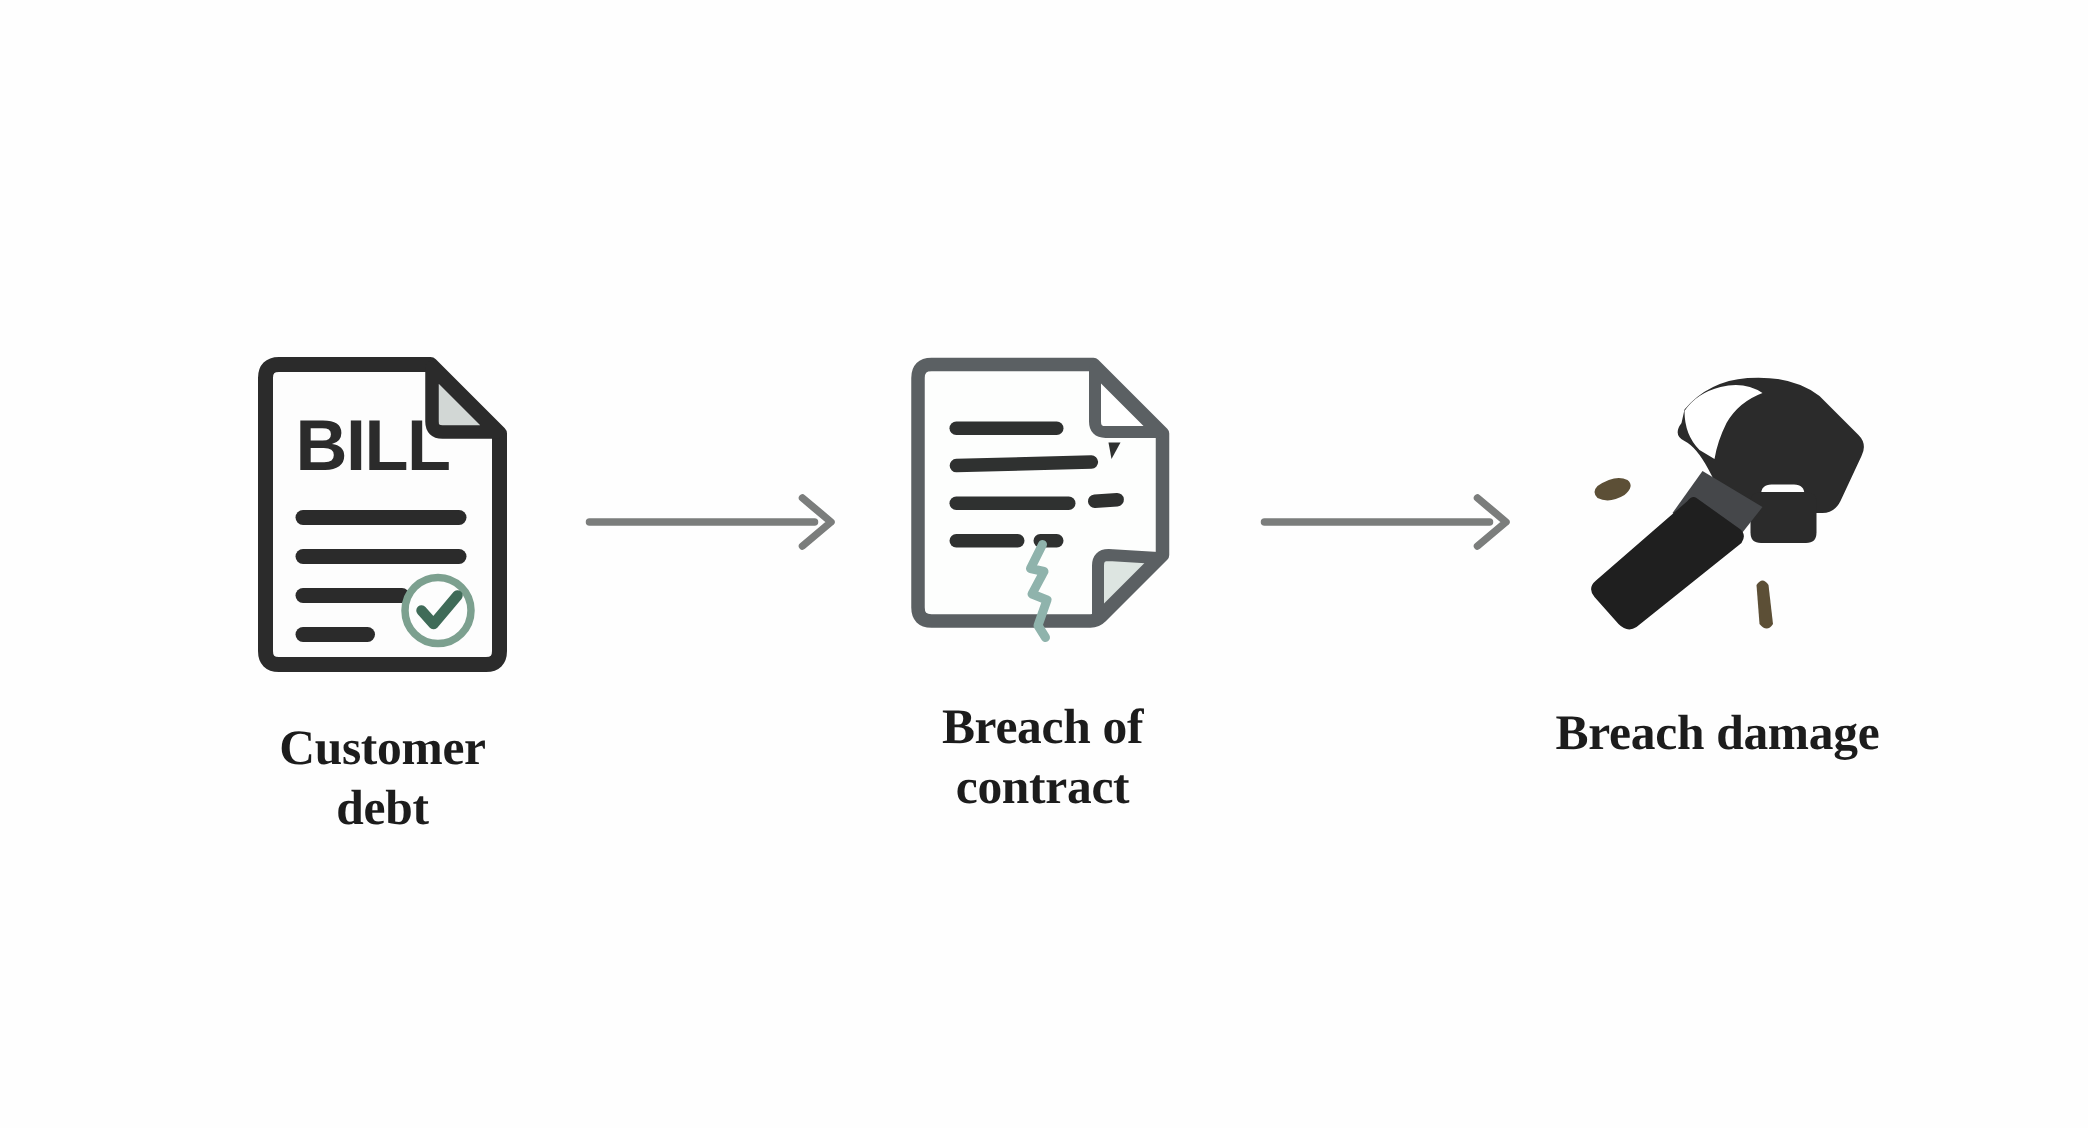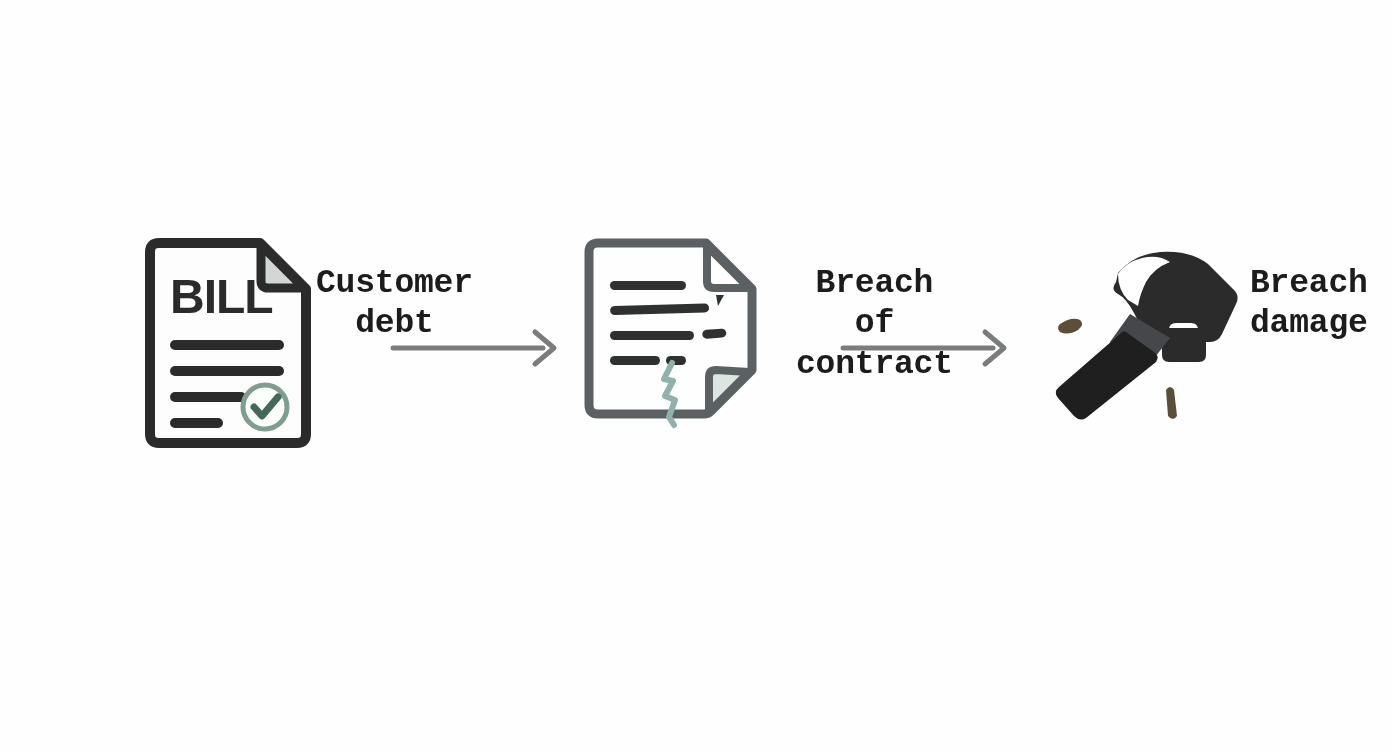--- a/index.html
+++ b/index.html
@@ -15,42 +15,43 @@
   }
   #flow-diagram {
     position: relative;
     width: 1392px;
     height: 752px;
     background: #fefefe;
   }
   .flow-node {
     position: absolute;
     display: flex;
-    align-items: flex-start;
+    flex-direction: column;
+    align-items: center;
   }
   .node-icon {
     display: block;
   }
   .node-label {
     margin-top: 26px;
-    font-family: Liberation Mono, monospace;
+    font-family: Liberation Serif, serif;
     font-size: 33px;
     font-weight: 700;
     color: #1c1c1c;
     text-align: center;
     line-height: 1.22;
     letter-spacing: -0.2px;
     white-space: pre-line;
   }
   .flow-arrow {
     position: absolute;
   }
   
   #node-1 { left: 140px; top: 238px; width: 230px; }
-  #node-2 { left: 580px; top: 238px; width: 230px; gap: 32px; }
+  #node-2 { left: 580px; top: 238px; width: 230px; }
   #node-3 { left: 1030px; top: 238px; width: 230px; }
   #arrow-1 { left: 388px; top: 325px; }
   #arrow-2 { left: 838px; top: 325px; }
 </style>
 </head>
 <body>
 
 <div id="flow-diagram">
 
   <div class="flow-node" id="node-1">

